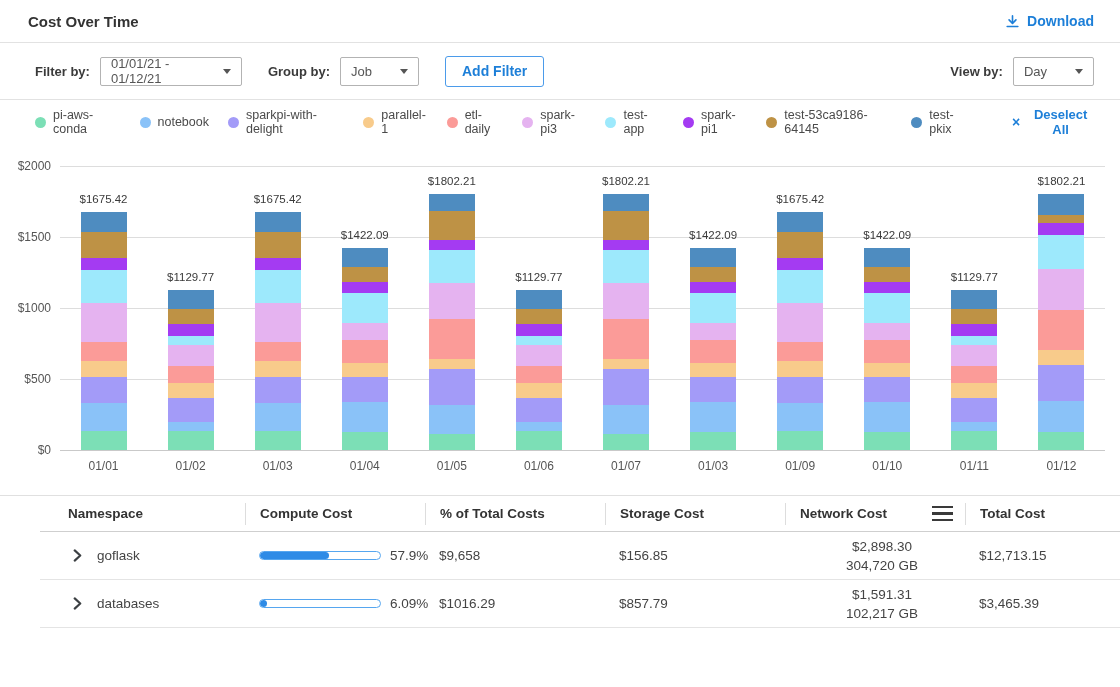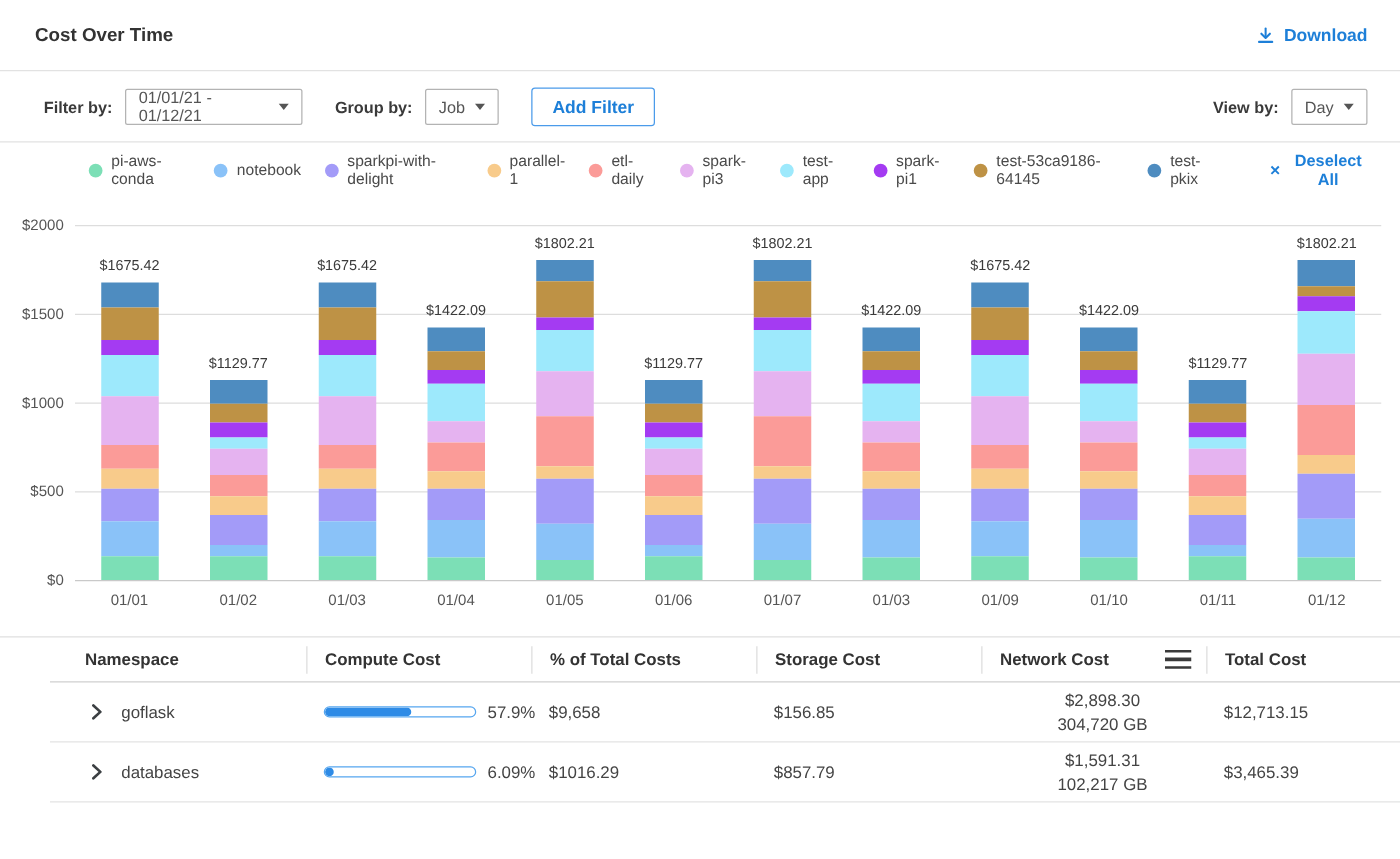--- a/index.html
+++ b/index.html
@@ -1,41 +1,41 @@
 <!DOCTYPE html>
 <html><head>
 <meta charset="utf-8">
 <style>
   * { box-sizing: border-box; margin: 0; padding: 0; }
   html,body { width:1120px; height:687px; background:#fff; overflow:hidden;
     font-family:"Liberation Sans", sans-serif; color:#3a3a3a; }
 
   
-  .top-bar { height:57px; display:flex; align-items:center; justify-content:space-between;
+  .top-bar { height:43px; display:flex; align-items:center; justify-content:space-between;
     padding:0 26px 0 28px; border-bottom:1px solid #e2e2e2; }
   .page-title { font-size:15px; font-weight:bold; color:#333; }
   .download-btn { display:flex; align-items:center; gap:7px; color:#1d7fd8;
     font-size:14px; font-weight:bold; cursor:pointer; background:none; border:none; }
 
   
   .filter-bar { height:57px; display:flex; align-items:center; padding:0 26px 0 35px;
     border-bottom:1px solid #e2e2e2; }
   .fl-label { font-size:13px; font-weight:bold; color:#3a3a3a; margin-right:10px; }
-  .select { display:flex; align-items:center; gap:8px; height:29px; border:1px solid #b3b3b3;
+  .select { display:flex; align-items:center; gap:28px; height:29px; border:1px solid #b3b3b3;
     border-radius:2px; background:#fff; padding:0 10px; font-size:13px; color:#555; cursor:pointer; }
   .select.date { width:142px; justify-content:space-between; margin-right:26px; }
   .select.small { margin-right:26px; }
   .caret { width:0; height:0; border-left:4.5px solid transparent; border-right:4.5px solid transparent;
     border-top:5px solid #555; display:inline-block; }
   .add-filter-btn { height:31px; padding:0 16px; border:1px solid #4b9bea; border-radius:3px;
     background:#fff; color:#1d7fd8; font-size:14px; font-weight:bold; cursor:pointer; }
   .spacer { flex:1; }
 
   
-  .legend-bar { height:44px; display:flex; align-items:center; padding:0 26px 0 35px; gap:19px;margin-left:36px; }
+  .legend-bar { height:44px; display:flex; align-items:center; padding:0 26px 0 35px; gap:19px; }
   .legend-item { display:flex; align-items:center; gap:7px; font-size:12.5px; color:#4a4a4a; cursor:pointer; }
   .dot { width:11px; height:11px; border-radius:50%; flex:none; }
   .deselect-all { display:flex; align-items:center; gap:7px; color:#1d7fd8; font-size:13px;
     font-weight:bold; cursor:pointer; margin-left:22px; background:none; border:none; }
   .x-mark { font-size:14px; font-weight:bold; line-height:1; }
 
   
   .chart-section { padding:22px 15px 0 0; }
   .plot { position:relative; margin-left:60px; margin-right:0; height:284px; }
   .gridline { position:absolute; left:0; right:0; height:1px; background:#ddd; }

